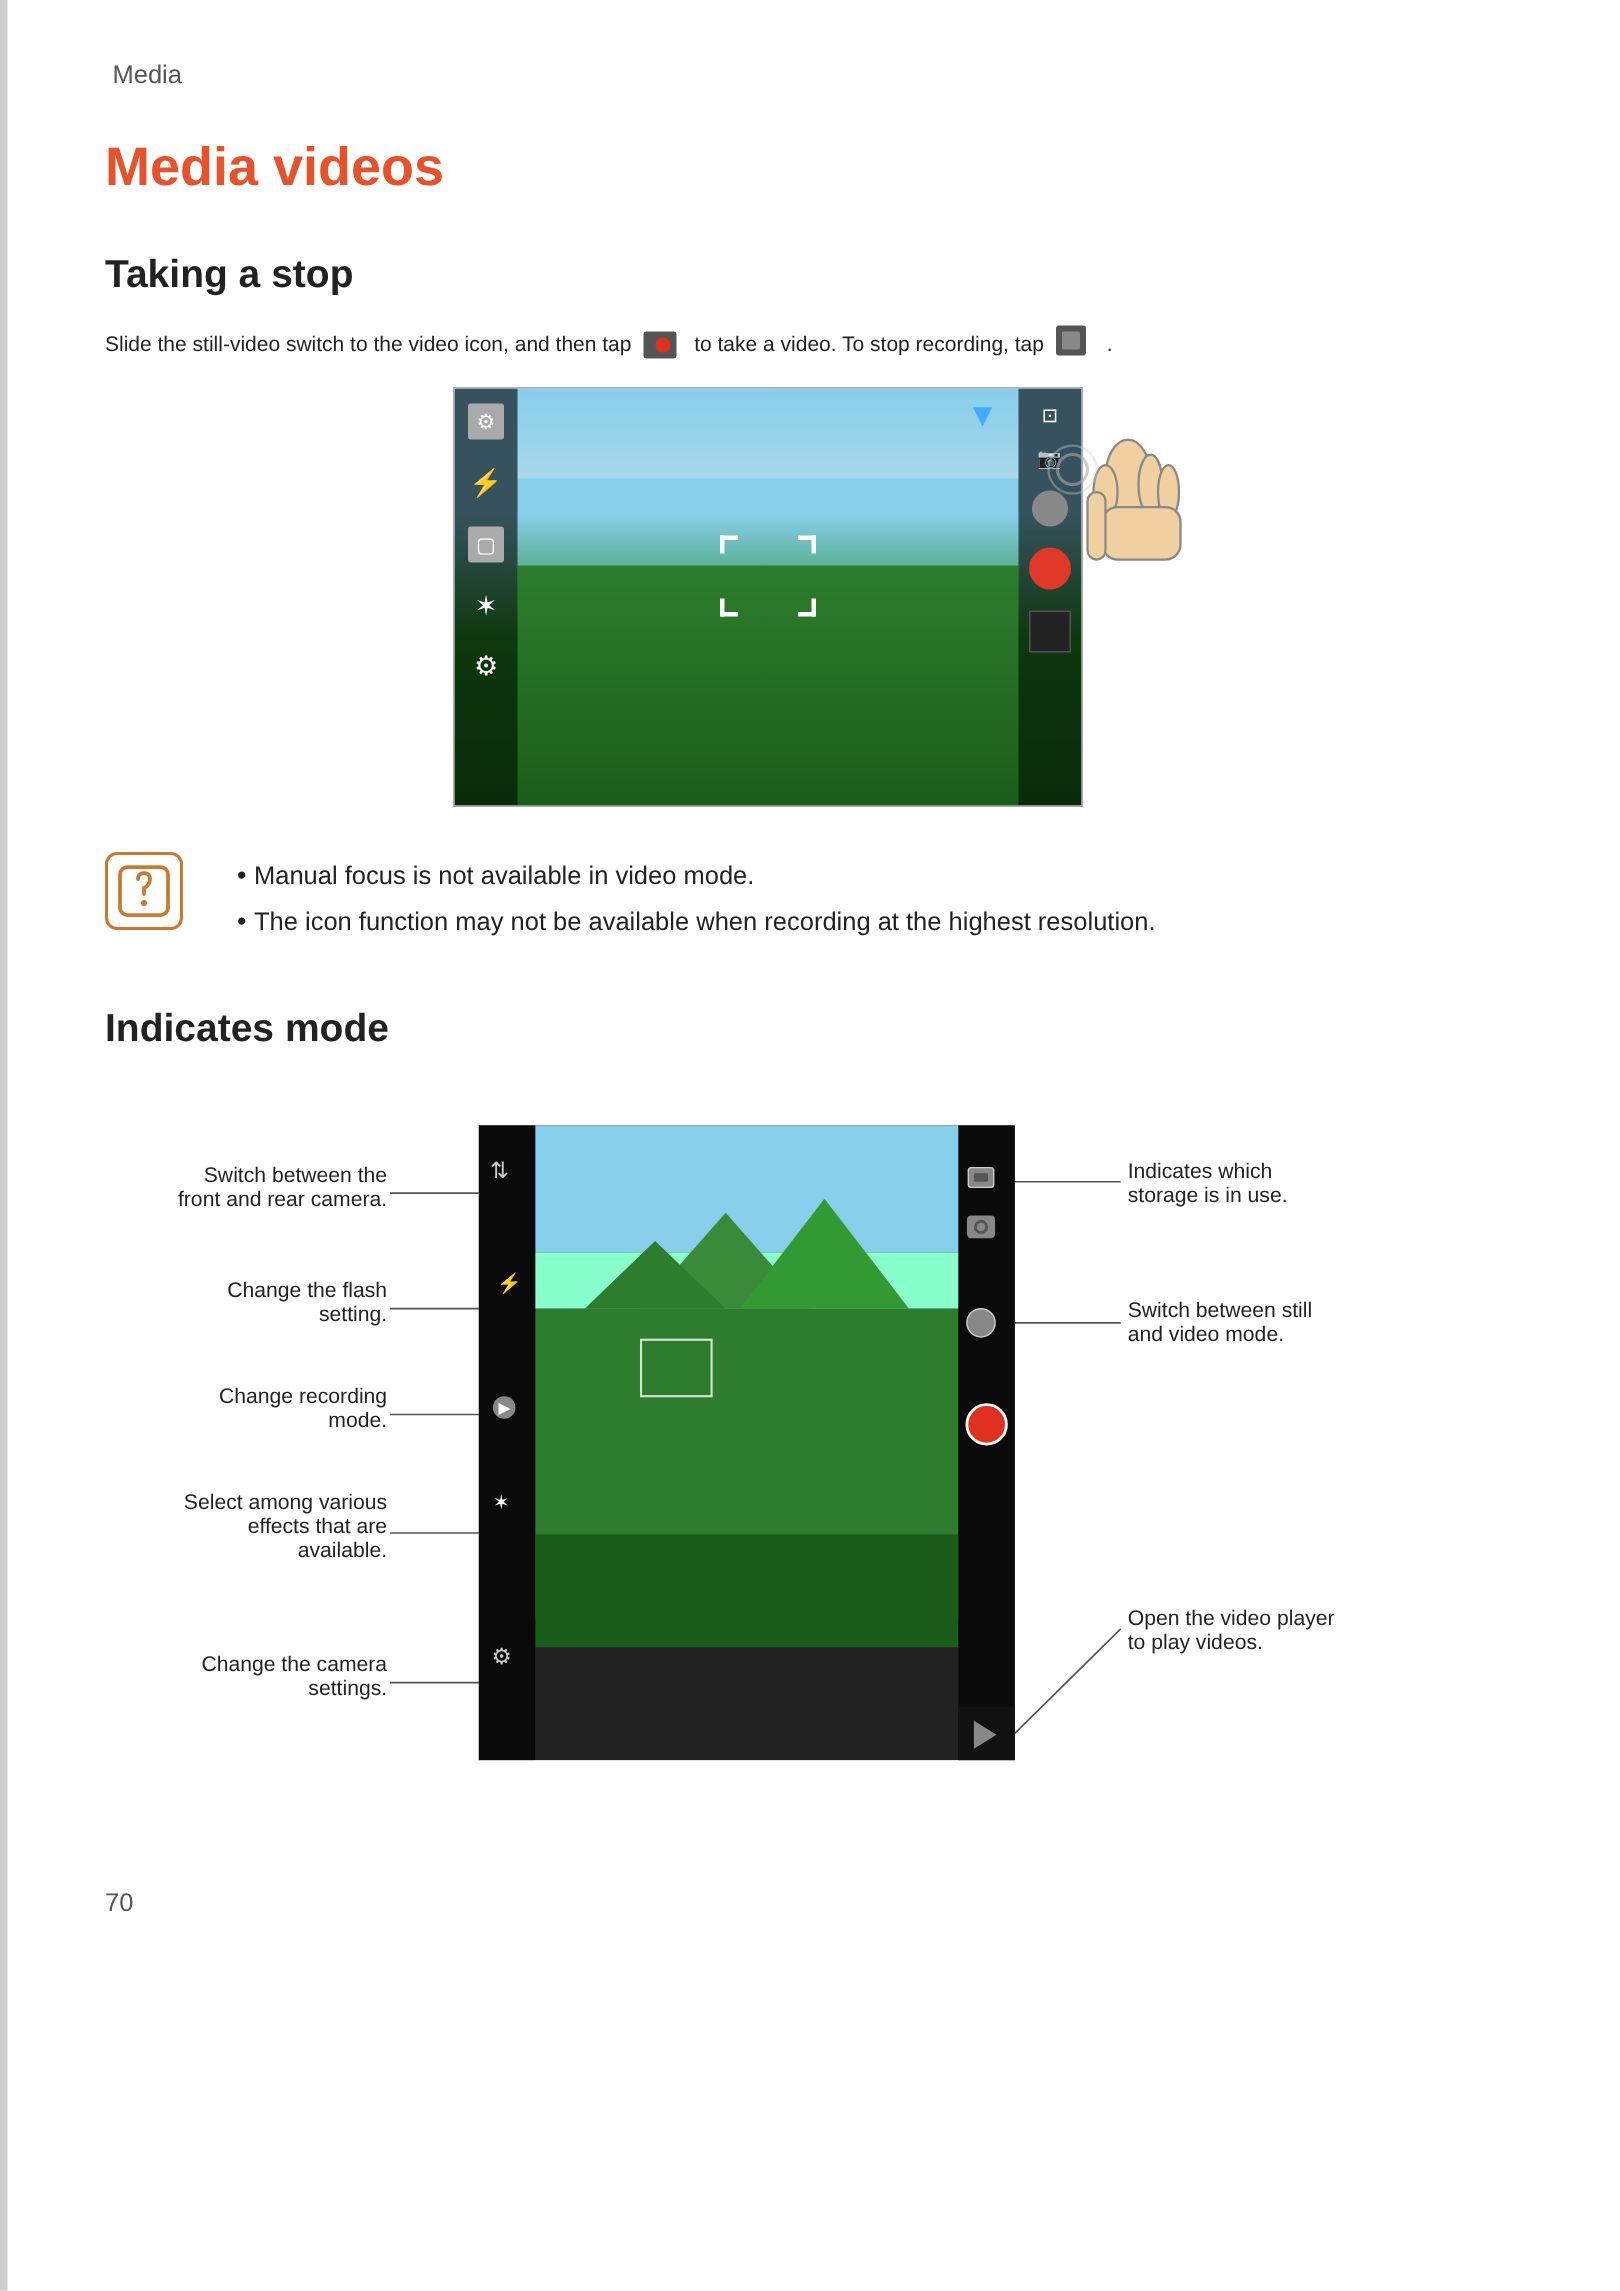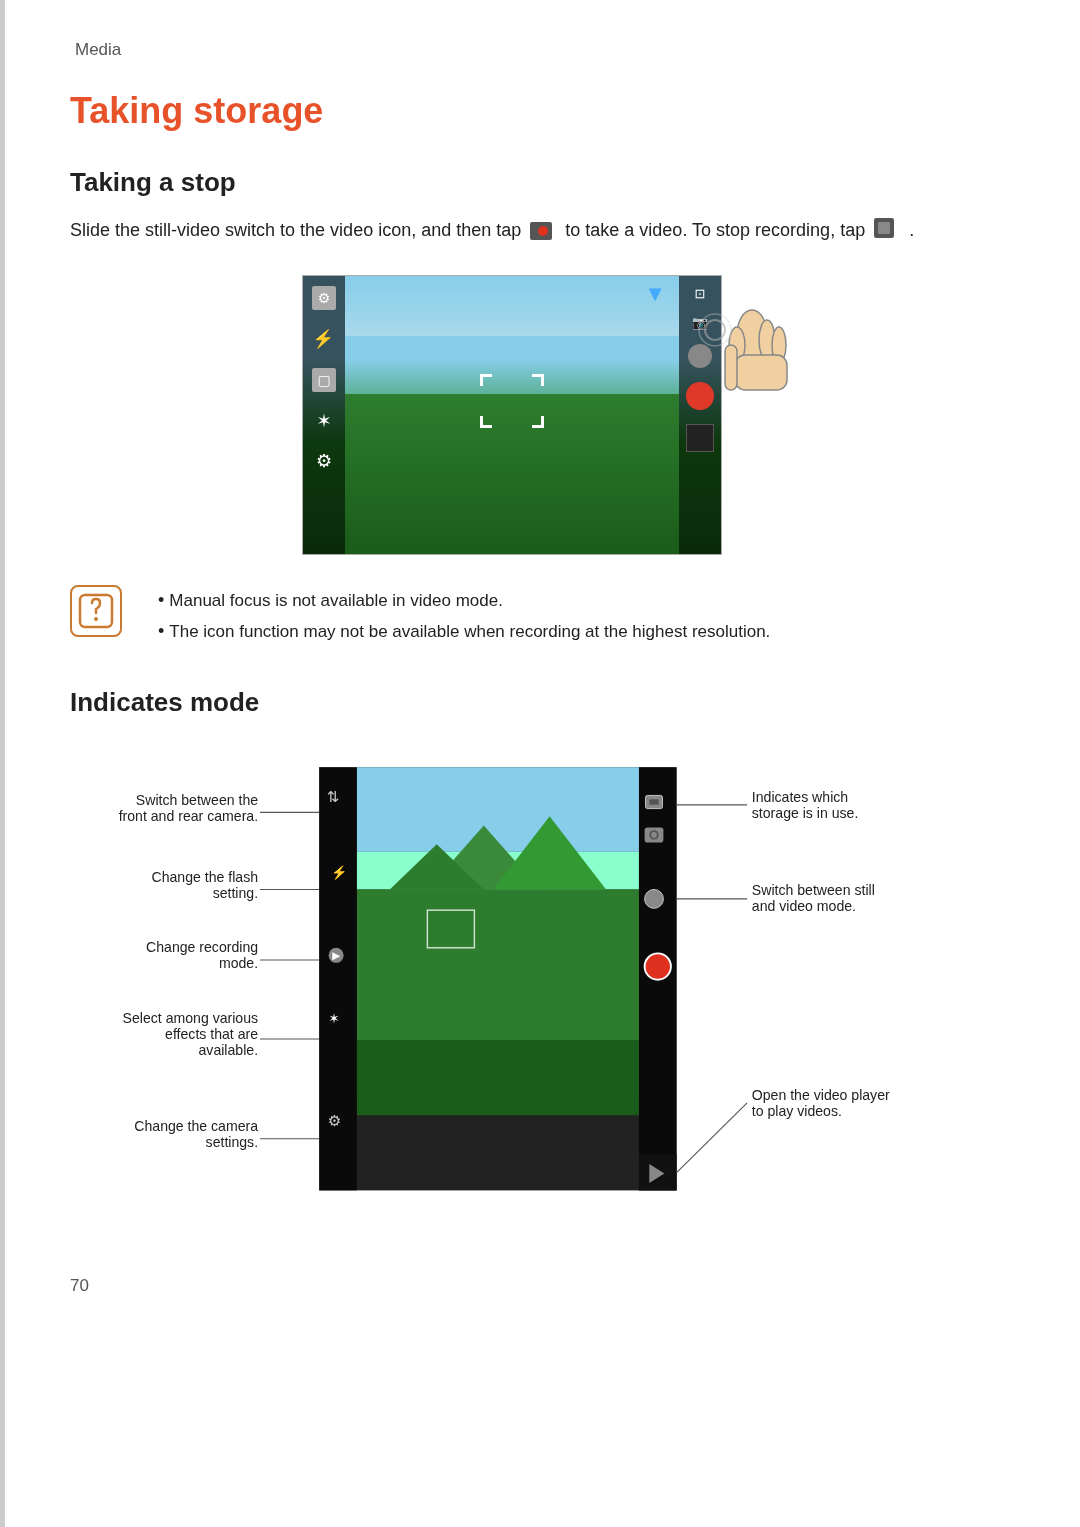--- a/index.html
+++ b/index.html
@@ -44,24 +44,24 @@
     }
 
     .section-title {
       font-size: 26px;
       font-weight: bold;
       color: #222;
       margin-bottom: 18px;
     }
 
     .intro-text {
-      font-size: 18px;
+      font-size: 14px;
       color: #222;
       line-height: 1.6;
-      margin-bottom: 30px;
+      margin-bottom: 14px;
     }
 
     .inline-icon {
       display: inline-block;
       width: 28px;
       height: 28px;
       vertical-align: middle;
       margin: 0 3px;
     }
 
@@ -191,21 +191,21 @@
     }
   </style>
 </head>
 <body>
 
 <div class="page-container">
   <div class="left-border"></div>
 
   <div class="breadcrumb">Media</div>
 
-  <h1 class="page-title">Taking storage</h1>
+  <h1 class="page-title">Media videos</h1>
 
   <h2 class="section-title">Taking a stop</h2>
 
   <p class="intro-text">
     <span>Slide the still-video switch to the video icon, and then tap</span>
     
     <span class="inline-icon">
       <svg width="28" height="28" viewBox="0 0 28 28">
         <rect x="1" y="5" width="22" height="18" rx="2" fill="#555"></rect>
         <circle cx="14" cy="14" r="5" fill="#e03020"></circle>

